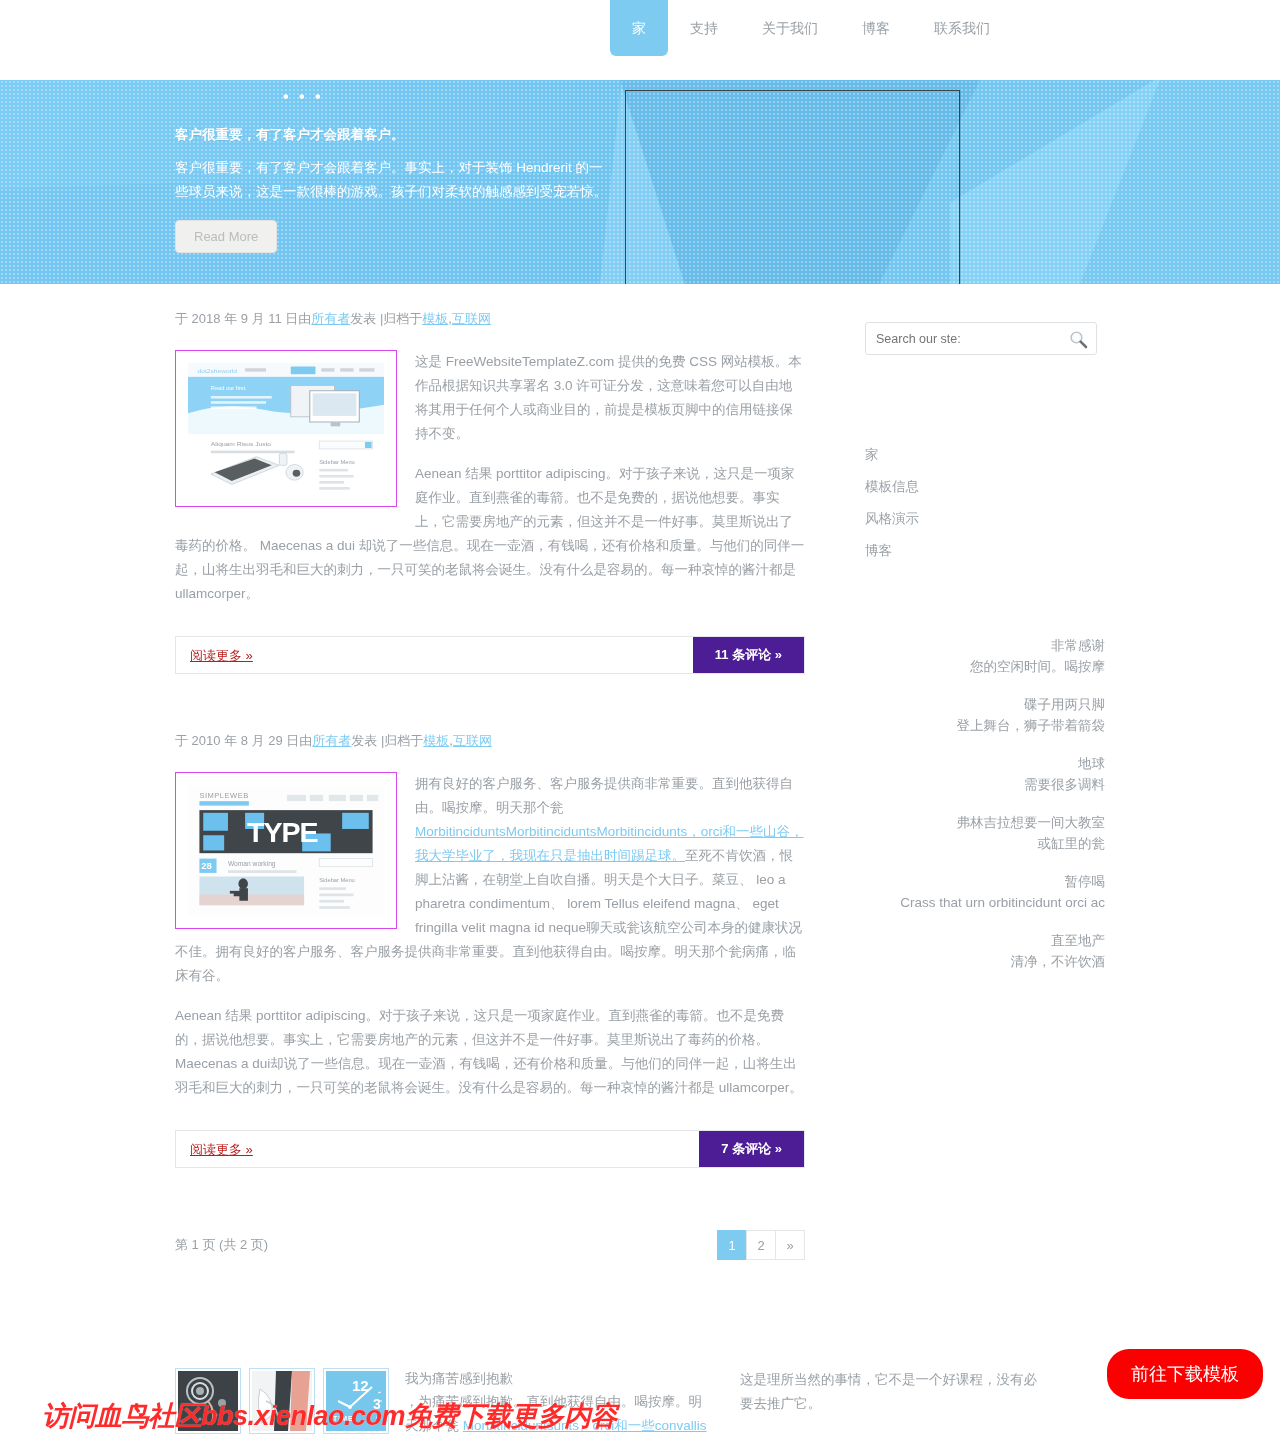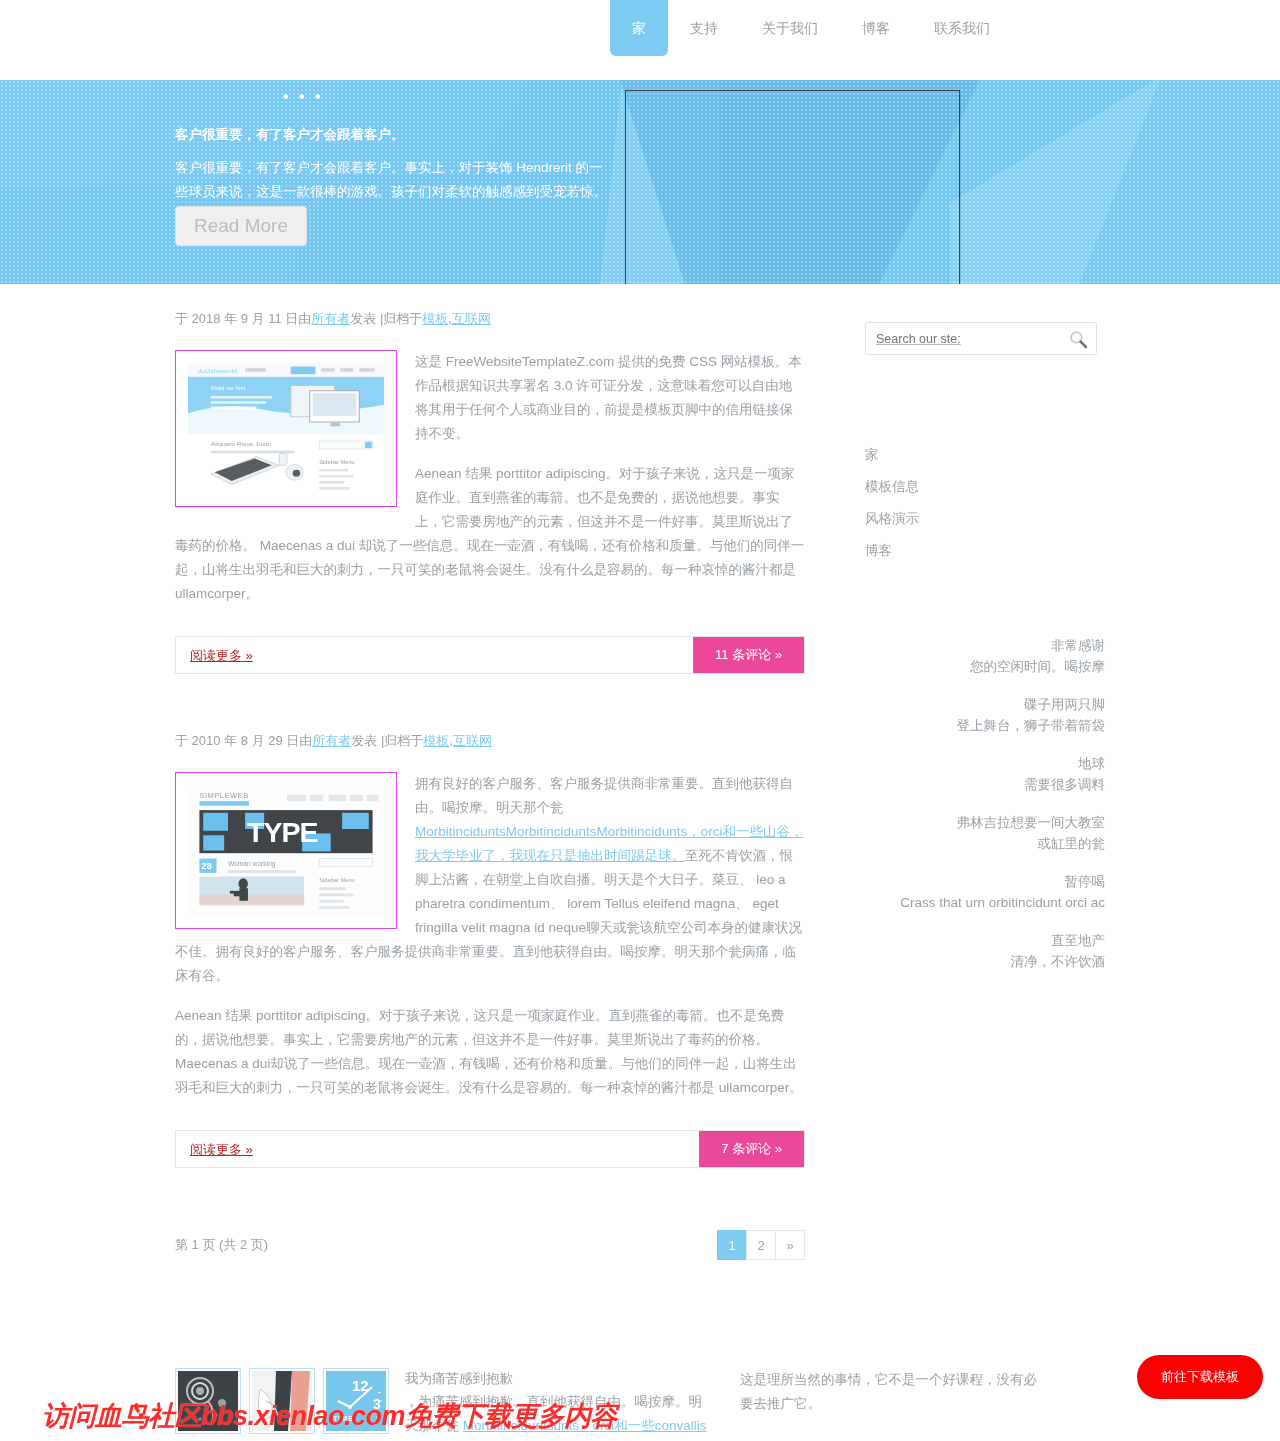--- a/index.html
+++ b/index.html
@@ -75,41 +75,41 @@
   }
   .hero-title {
     color:#ffffff; font-weight:bold; font-size:13.5px;
     margin-top:20px; text-shadow:0 1px 1px rgba(0,0,0,.08);
   }
   .hero-desc {
     color:#ffffff; font-size:13.5px; line-height:24px;
     margin-top:12px; max-width:438px;
   }
   .hero-btn {
-    display:inline-block; margin-top:2px;
+    display:inline-block; margin-top:16px;
     background:#f0f0ee; color:#b9bdbf;
     border:1px solid #e2e2e0; border-radius:4px;
-    padding:8px 18px; font-size:19px; cursor:pointer;
+    padding:8px 18px; font-size:13px; cursor:pointer;
   }
 
   
   .wrap { width:1280px; padding:0 175px; position:relative; }
   .columns { display:flex; gap:60px; padding-top:26px; }
   .content { width:630px; flex:0 0 630px; }
   .sidebar { width:240px; flex:0 0 240px; padding-top:12px; }
 
   
   .search-box {
     position:relative; border:1px solid #dfe2e4; border-radius:3px;
     height:33px; background:#fff; width:232px;
   }
   .search-input {
     border:0; outline:0; width:190px; height:31px;
     padding:0 10px; font-size:12.5px; color:#b5babd;
-    font-family:"Liberation Sans", sans-serif; background:transparent;text-decoration:underline;
+    font-family:"Liberation Sans", sans-serif; background:transparent;
   }
   .search-icon {
     position:absolute; right:8px; top:6px; width:20px; height:20px;
     cursor:pointer;
   }
 
   .side-links { margin-top:84px; }
   .side-link {
     display:block; color:#9aa0a6; font-size:13.5px;
     padding:7px 0; cursor:pointer; text-decoration:none;
@@ -135,23 +135,23 @@
   .post-p a { color:#7ecbf2; text-decoration:underline; }
   .post-footer {
     clear:both; display:flex; justify-content:space-between; align-items:stretch;
     border:1px solid #e4e7e9; height:38px; margin-top:14px;
   }
   .read-more {
     padding:10px 14px; font-size:13px; color:#b91c1c;
     text-decoration:underline; cursor:pointer;
   }
   .comments-btn {
-    background:#ec4899; color:#ffffff; font-size:13px;
+    background:#4c1d95; color:#ffffff; font-size:13px;
     padding:16px 22px; display:flex; align-items:center; cursor:pointer;
-    min-width:102px; justify-content:center;
+    min-width:102px; justify-content:center;font-weight:bold;
   }
 
   .pager {
     display:flex; justify-content:space-between; align-items:center;
     margin-top:62px;
   }
   .pager-text { font-size:13px; color:#9aa0a6; }
   .pager-nums { display:flex; }
   .pg {
     width:30px; height:30px; line-height:30px; text-align:center;
@@ -173,21 +173,21 @@
   .f-head { font-size:13.5px; color:#9aa0a6; line-height:22px; }
   .f-p { font-size:13.5px; color:#9aa0a6; line-height:24px; margin:0; }
   .f-p a { color:#7ecbf2; text-decoration:underline; }
   .f-mail { font-size:13.5px; margin-top:22px; }
   .f-mail a { color:#7ecbf2; text-decoration:underline; }
 
   
   .dl-btn {
     position:absolute; right:17px; bottom:42px;
     background:#fb0000; color:#ffffff; border:0; border-radius:22px;
-    padding:13px 24px; font-size:13px; cursor:pointer;
+    padding:13px 24px; font-size:18px; cursor:pointer;
     font-family:Liberation Serif, serif;
   }
   .watermark {
     position:absolute; left:42px; bottom:7px;
     font-size:27px; font-weight:bold; font-style:italic;
     color:#ff2b2b; white-space:nowrap; letter-spacing:-0.5px;
     text-shadow:0 0 1px rgba(255,255,255,.6);
   }
 </style>
 </head>

